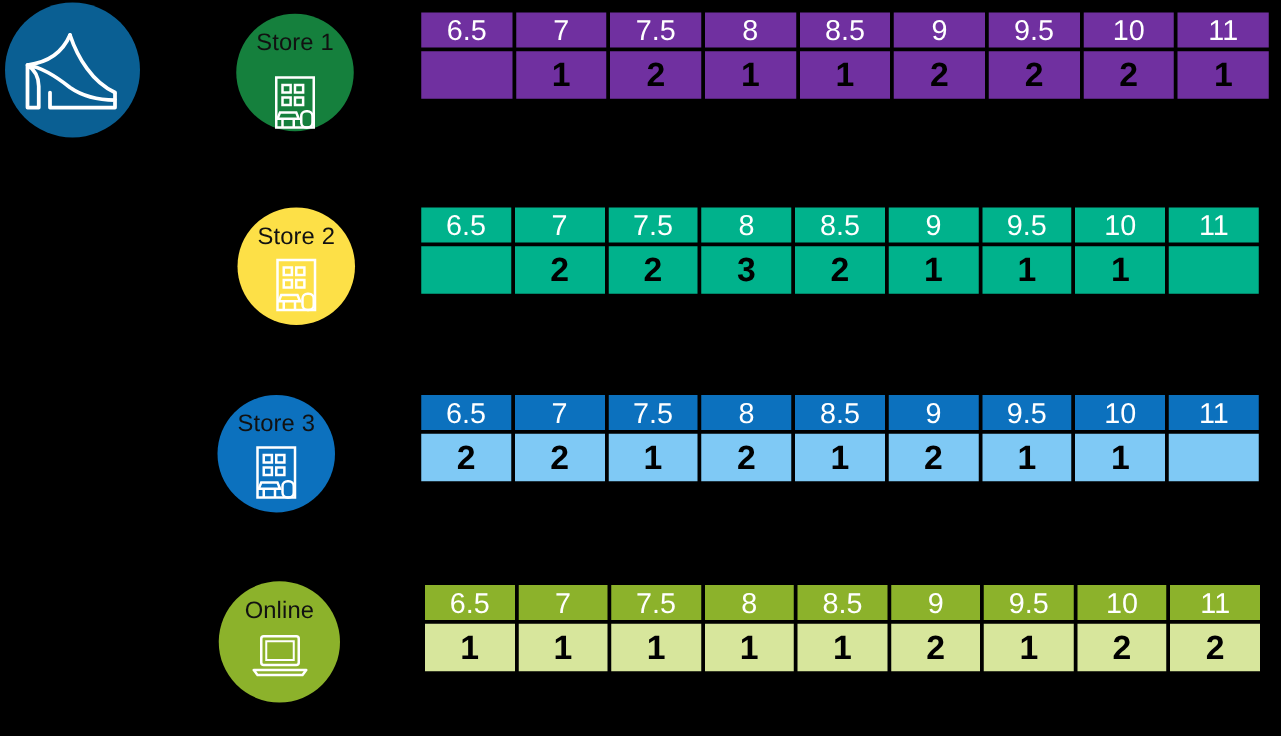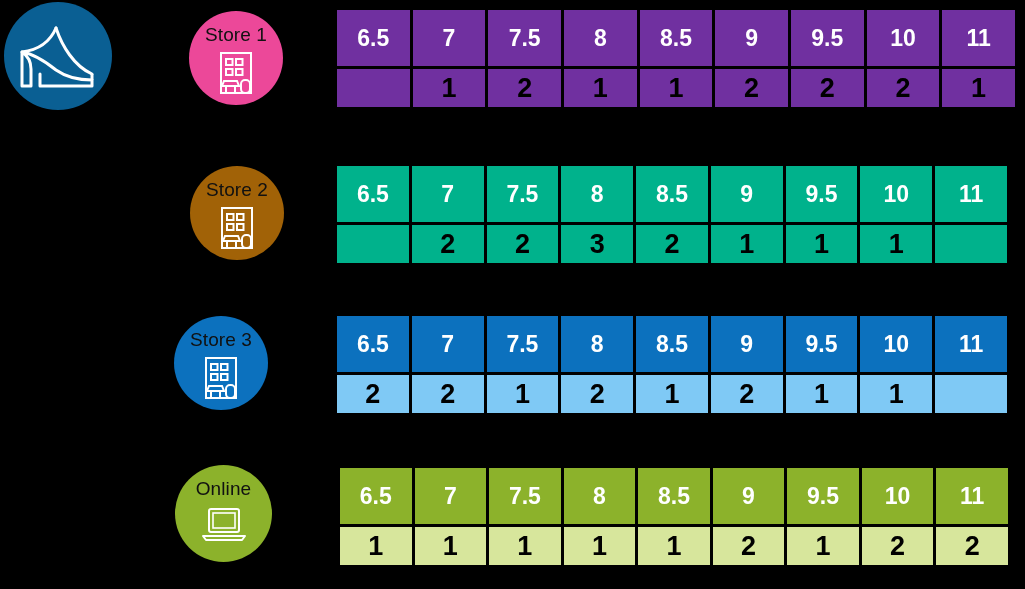--- a/index.html
+++ b/index.html
@@ -63,22 +63,21 @@
   }
   .size-table td {
     text-align: center;
     vertical-align: middle;
     padding: 0;
     box-sizing: border-box;
   }
   .hdr-cell {
     color: #FFFFFF;
     font-size: 23px;
-    height: 56px;
-    font-weight: bold;
+    height: 28px;
   }
   .val-cell {
     color: #000000;
     font-size: 27px;
     font-weight: bold;
     height: 38px;
   }
 
   
   .t-store1 .hdr-cell, .t-store1 .val-cell { background: #7030A0; }
@@ -99,21 +98,21 @@
     <svg width="84" height="64" viewBox="0 0 84 64">
       <path d="M6 28 C18 30 30 38 40 46 C50 53 62 56 76 56 L76 62 L24 62 L24 50
                M6 28 L6 62 L15 62 L15 45 C15 38 12 32 6 28 Z" fill="none" stroke="#FFFFFF" stroke-width="3" stroke-linejoin="round" stroke-linecap="round"></path>
       <path d="M6 28 C22 26 34 18 40 4" fill="none" stroke="#FFFFFF" stroke-width="3" stroke-linecap="round"></path>
       <path d="M40 4 C46 22 58 42 76 50" fill="none" stroke="#FFFFFF" stroke-width="3" stroke-linecap="round"></path>
       <path d="M76 50 L76 56" fill="none" stroke="#FFFFFF" stroke-width="3"></path>
     </svg>
   </span>
 </div>
 
-<div class="channel" style="left:189px; top:11px; width:94px; height:94px; background:#ec4899; padding-top:14px;">
+<div class="channel" style="left:189px; top:11px; width:94px; height:94px; background:#15803d; padding-top:14px;justify-content:space-between;">
   <span class="channel-label">Store 1</span>
   <span class="channel-icon" style="margin-top:6px;">
     <svg width="44" height="46" viewBox="0 0 44 46">
       <rect x="7" y="3" width="30" height="40" fill="none" stroke="#FFFFFF" stroke-width="2"></rect>
       <rect x="12" y="9" width="6.5" height="6" fill="none" stroke="#FFFFFF" stroke-width="2"></rect>
       <rect x="22" y="9" width="6.5" height="6" fill="none" stroke="#FFFFFF" stroke-width="2"></rect>
       <rect x="12" y="19" width="6.5" height="6" fill="none" stroke="#FFFFFF" stroke-width="2"></rect>
       <rect x="22" y="19" width="6.5" height="6" fill="none" stroke="#FFFFFF" stroke-width="2"></rect>
       <path d="M10 31 L23 31 L25 36 L8 36 Z" fill="none" stroke="#FFFFFF" stroke-width="2"></path>
       <path d="M12 36 L12 43 M21 36 L21 43" stroke="#FFFFFF" stroke-width="2"></path>
@@ -142,21 +141,21 @@
     <td class="val-cell">1</td>
     <td class="val-cell">1</td>
     <td class="val-cell">2</td>
     <td class="val-cell">2</td>
     <td class="val-cell">2</td>
     <td class="val-cell">1</td>
   </tr>
 </tbody>
   </table>
 
-<div class="channel" style="left:190px; top:166px; width:94px; height:94px; background:#a16207; padding-top:14px;text-align:center;">
+<div class="channel" style="left:190px; top:166px; width:94px; height:94px; background:#fde047; padding-top:14px;text-align:center;">
   <span class="channel-label">Store 2</span>
   <span class="channel-icon" style="margin-top:6px;">
     <svg width="44" height="46" viewBox="0 0 44 46">
       <rect x="7" y="3" width="30" height="40" fill="none" stroke="#FFFFFF" stroke-width="2"></rect>
       <rect x="12" y="9" width="6.5" height="6" fill="none" stroke="#FFFFFF" stroke-width="2"></rect>
       <rect x="22" y="9" width="6.5" height="6" fill="none" stroke="#FFFFFF" stroke-width="2"></rect>
       <rect x="12" y="19" width="6.5" height="6" fill="none" stroke="#FFFFFF" stroke-width="2"></rect>
       <rect x="22" y="19" width="6.5" height="6" fill="none" stroke="#FFFFFF" stroke-width="2"></rect>
       <path d="M10 31 L23 31 L25 36 L8 36 Z" fill="none" stroke="#FFFFFF" stroke-width="2"></path>
       <path d="M12 36 L12 43 M21 36 L21 43" stroke="#FFFFFF" stroke-width="2"></path>

